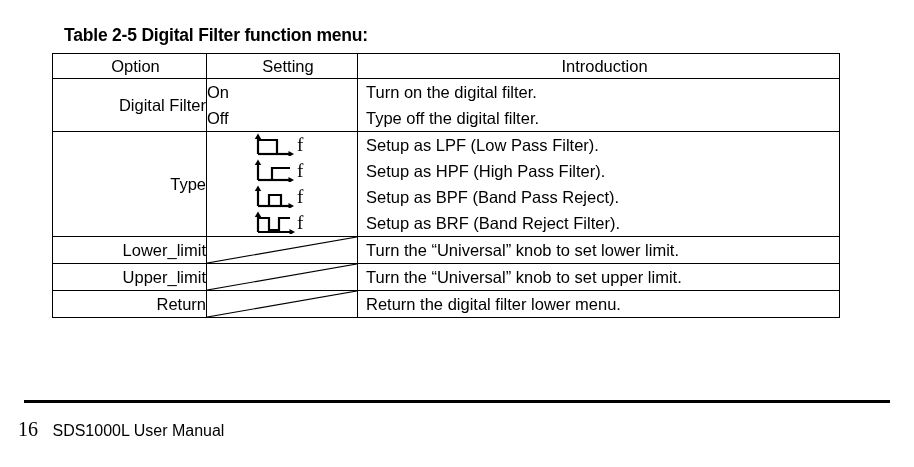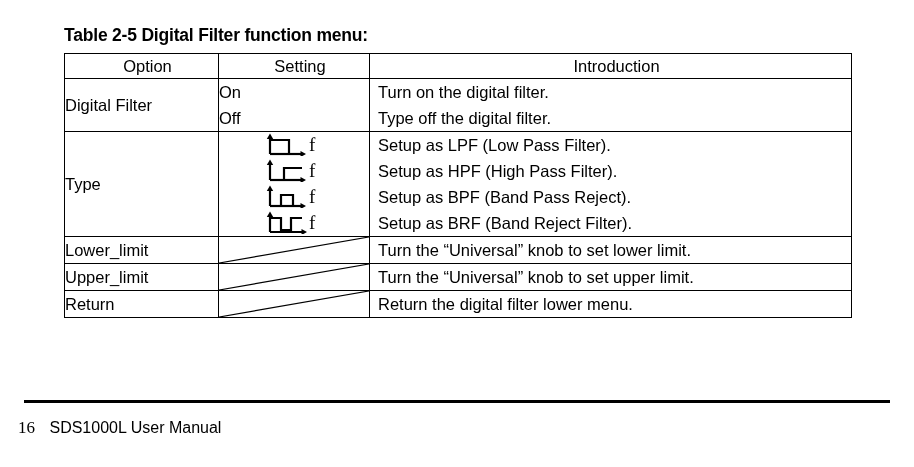--- a/index.html
+++ b/index.html
@@ -31,21 +31,21 @@
     top: 25px;
     font-size: 17.5px;
     font-weight: bold;
     letter-spacing: -0.2px;
     white-space: nowrap;
   }
 
   
   .filter-table {
     position: absolute;
-    left: 64px;
+    left: 52px;
     top: 53px;
     width: 787px;
     border-collapse: collapse;
     table-layout: fixed;
   }
   .filter-table td, .filter-table th {
     border: 1.4px solid #000000;
     padding: 0;
     vertical-align: middle;
     font-size: 16.5px;
@@ -57,21 +57,21 @@
   .col-intro    { width: 482px; }
 
   .hdr {
     height: 24px;
     font-weight: bold;
     font-size: 17px;
   }
   .hdr .cell-pad-l { padding-left: 12px; }
 
   .cell-center {
-    text-align: left;
+    text-align: right;
   }
 
   .row-line {
     height: 26px;
     line-height: 26px;
   }
 
   
   .stack {
     display: block;
@@ -119,21 +119,21 @@
   }
   .footer-text {
     position: absolute;
     left: 18px;
     top: 418px;
     font-size: 16px;
     white-space: nowrap;
   }
   .footer-pageno {
     font-family: "Liberation Serif", serif;
-    font-size: 17px;
+    font-size: 20px;
   }
   .footer-title {
     font-family: "Liberation Sans", sans-serif;
     font-size: 16px;
     margin-left: 10px;
   }
 </style>
 </head>
 <body>
 

